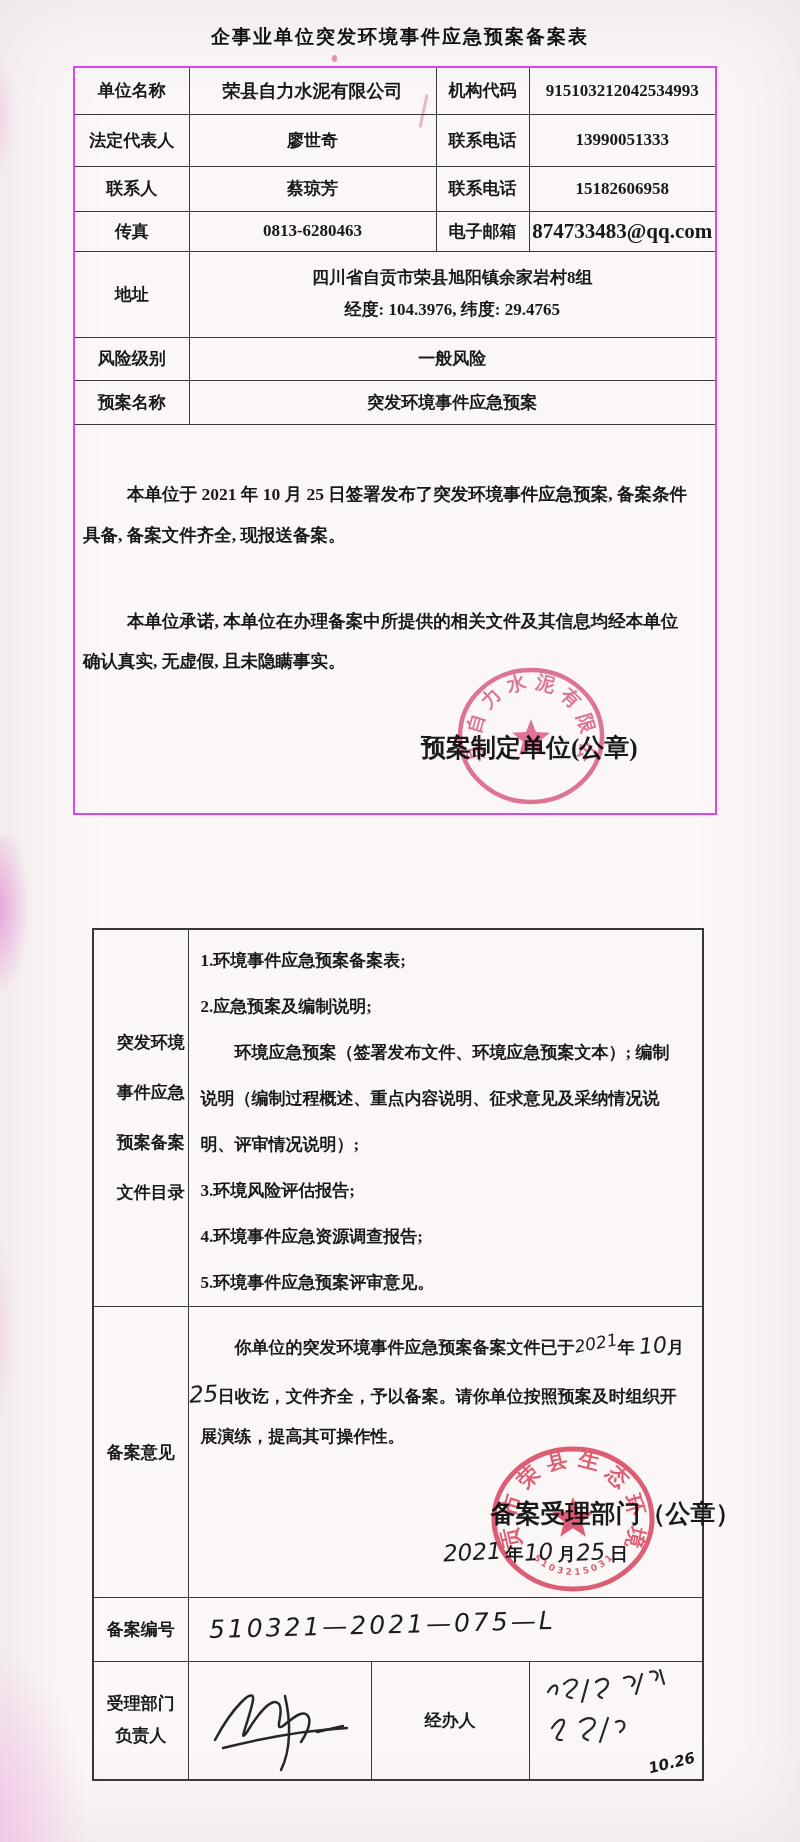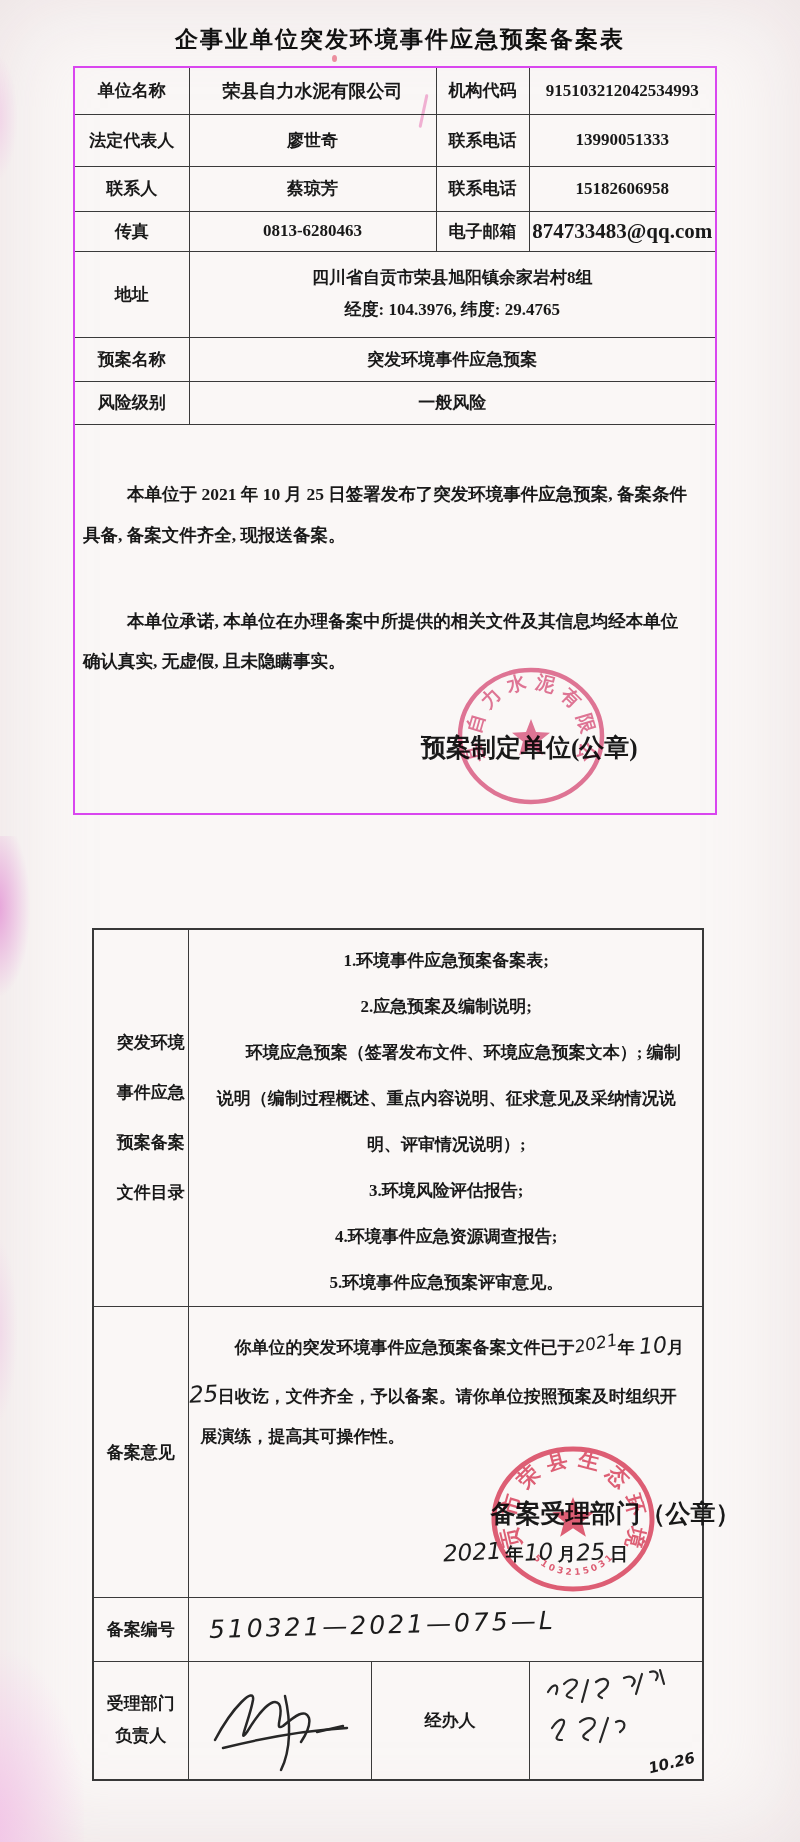--- a/index.html
+++ b/index.html
@@ -6,41 +6,41 @@
   .page{
     position:relative;width:800px;height:1842px;margin:0 auto;
     background:#faf7f6;overflow:hidden;color:#181818;
     font-family:"Liberation Serif",serif;
     box-shadow:inset 0 0 90px rgba(214,192,198,.38);
   }
   
   .doc-title{
     position:absolute;top:24px;left:0;width:100%;text-align:center;
     font-family:"Liberation Sans",sans-serif;font-weight:bold;
-    font-size:23px;letter-spacing:2px;color:#111;
+    font-size:19px;letter-spacing:2px;color:#111;
   }
   
   table{border-collapse:collapse;table-layout:fixed;position:absolute;background:transparent;}
   #table1{left:73px;top:66px;width:642px;border:2px solid #d946ef;}
   #table2{left:92px;top:928px;width:610px;border:2px solid #383838;}
   td{
     border:1.5px solid #3a3a3a;padding:0;vertical-align:middle;text-align:center;
     font-size:17px;font-weight:600;color:#191919;
   }
   td.left{text-align:left;}
   .pad-l{padding-left:14px;}
   .two-line div{line-height:32px;}
   
   .decl-cell{position:relative;height:388px;text-align:left;}
   .decl-line{position:absolute;left:8px;white-space:nowrap;font-size:17.5px;font-weight:600;}
   .indent{padding-left:44px;}
   .seal-label{position:absolute;font-size:25px;font-weight:700;white-space:nowrap;}
   
   .catalog-label div{line-height:50px;margin-left:20px;}
-  .catalog-cell{text-align:center;padding:8px 10px 0 12px;}
+  .catalog-cell{text-align:left;padding:8px 10px 0 12px;}
   .catalog-cell p{margin:0;line-height:46px;font-size:17px;font-weight:600;white-space:nowrap;}
   .opinion-cell{position:relative;height:290px;text-align:left;}
   .op-line{position:absolute;left:12px;white-space:nowrap;font-size:17px;font-weight:600;}
   
   .hw{
     font-family:"DejaVu Sans",sans-serif;font-style:italic;font-weight:500;
     color:#1c1c1c;display:inline-block;
   }
   .hw-year{font-size:17px;transform:rotate(-10deg) translateY(-4px);}
   .hw-month{font-size:22px;transform:rotate(-4deg);}
@@ -110,27 +110,27 @@
       <td>电子邮箱</td>
       <td style="font-size:21px">874733483@qq.com</td>
     </tr>
     <tr style="height:86px">
       <td>地址</td>
       <td colspan="3" class="two-line">
         <div>四川省自贡市荣县旭阳镇余家岩村8组</div>
         <div>经度: 104.3976, 纬度: 29.4765</div>
       </td>
     </tr>
+    <tr style="height:43px">
+      <td>风险级别</td>
+      <td colspan="3">一般风险</td>
+    </tr>
     <tr style="height:44px">
       <td>预案名称</td>
       <td colspan="3">突发环境事件应急预案</td>
-    </tr>
-    <tr style="height:43px">
-      <td>风险级别</td>
-      <td colspan="3">一般风险</td>
     </tr>
     <tr>
       <td colspan="4" class="decl-cell">
         <div class="decl-line indent" style="top:57px">本单位于 2021 年 10 月 25 日签署发布了突发环境事件应急预案, 备案条件</div>
         <div class="decl-line" style="top:98px">具备, 备案文件齐全, 现报送备案。</div>
         <div class="decl-line indent" style="top:184px">本单位承诺, 本单位在办理备案中所提供的相关文件及其信息均经本单位</div>
         <div class="decl-line" style="top:224px">确认真实, 无虚假, 且未隐瞒事实。</div>
         <div class="seal-label" style="left:346px;top:306px">预案制定单位(公章)</div>
 
         <svg class="stamp" style="left:374px;top:240px;opacity:.82" width="164" height="144" viewBox="0 0 164 144">

